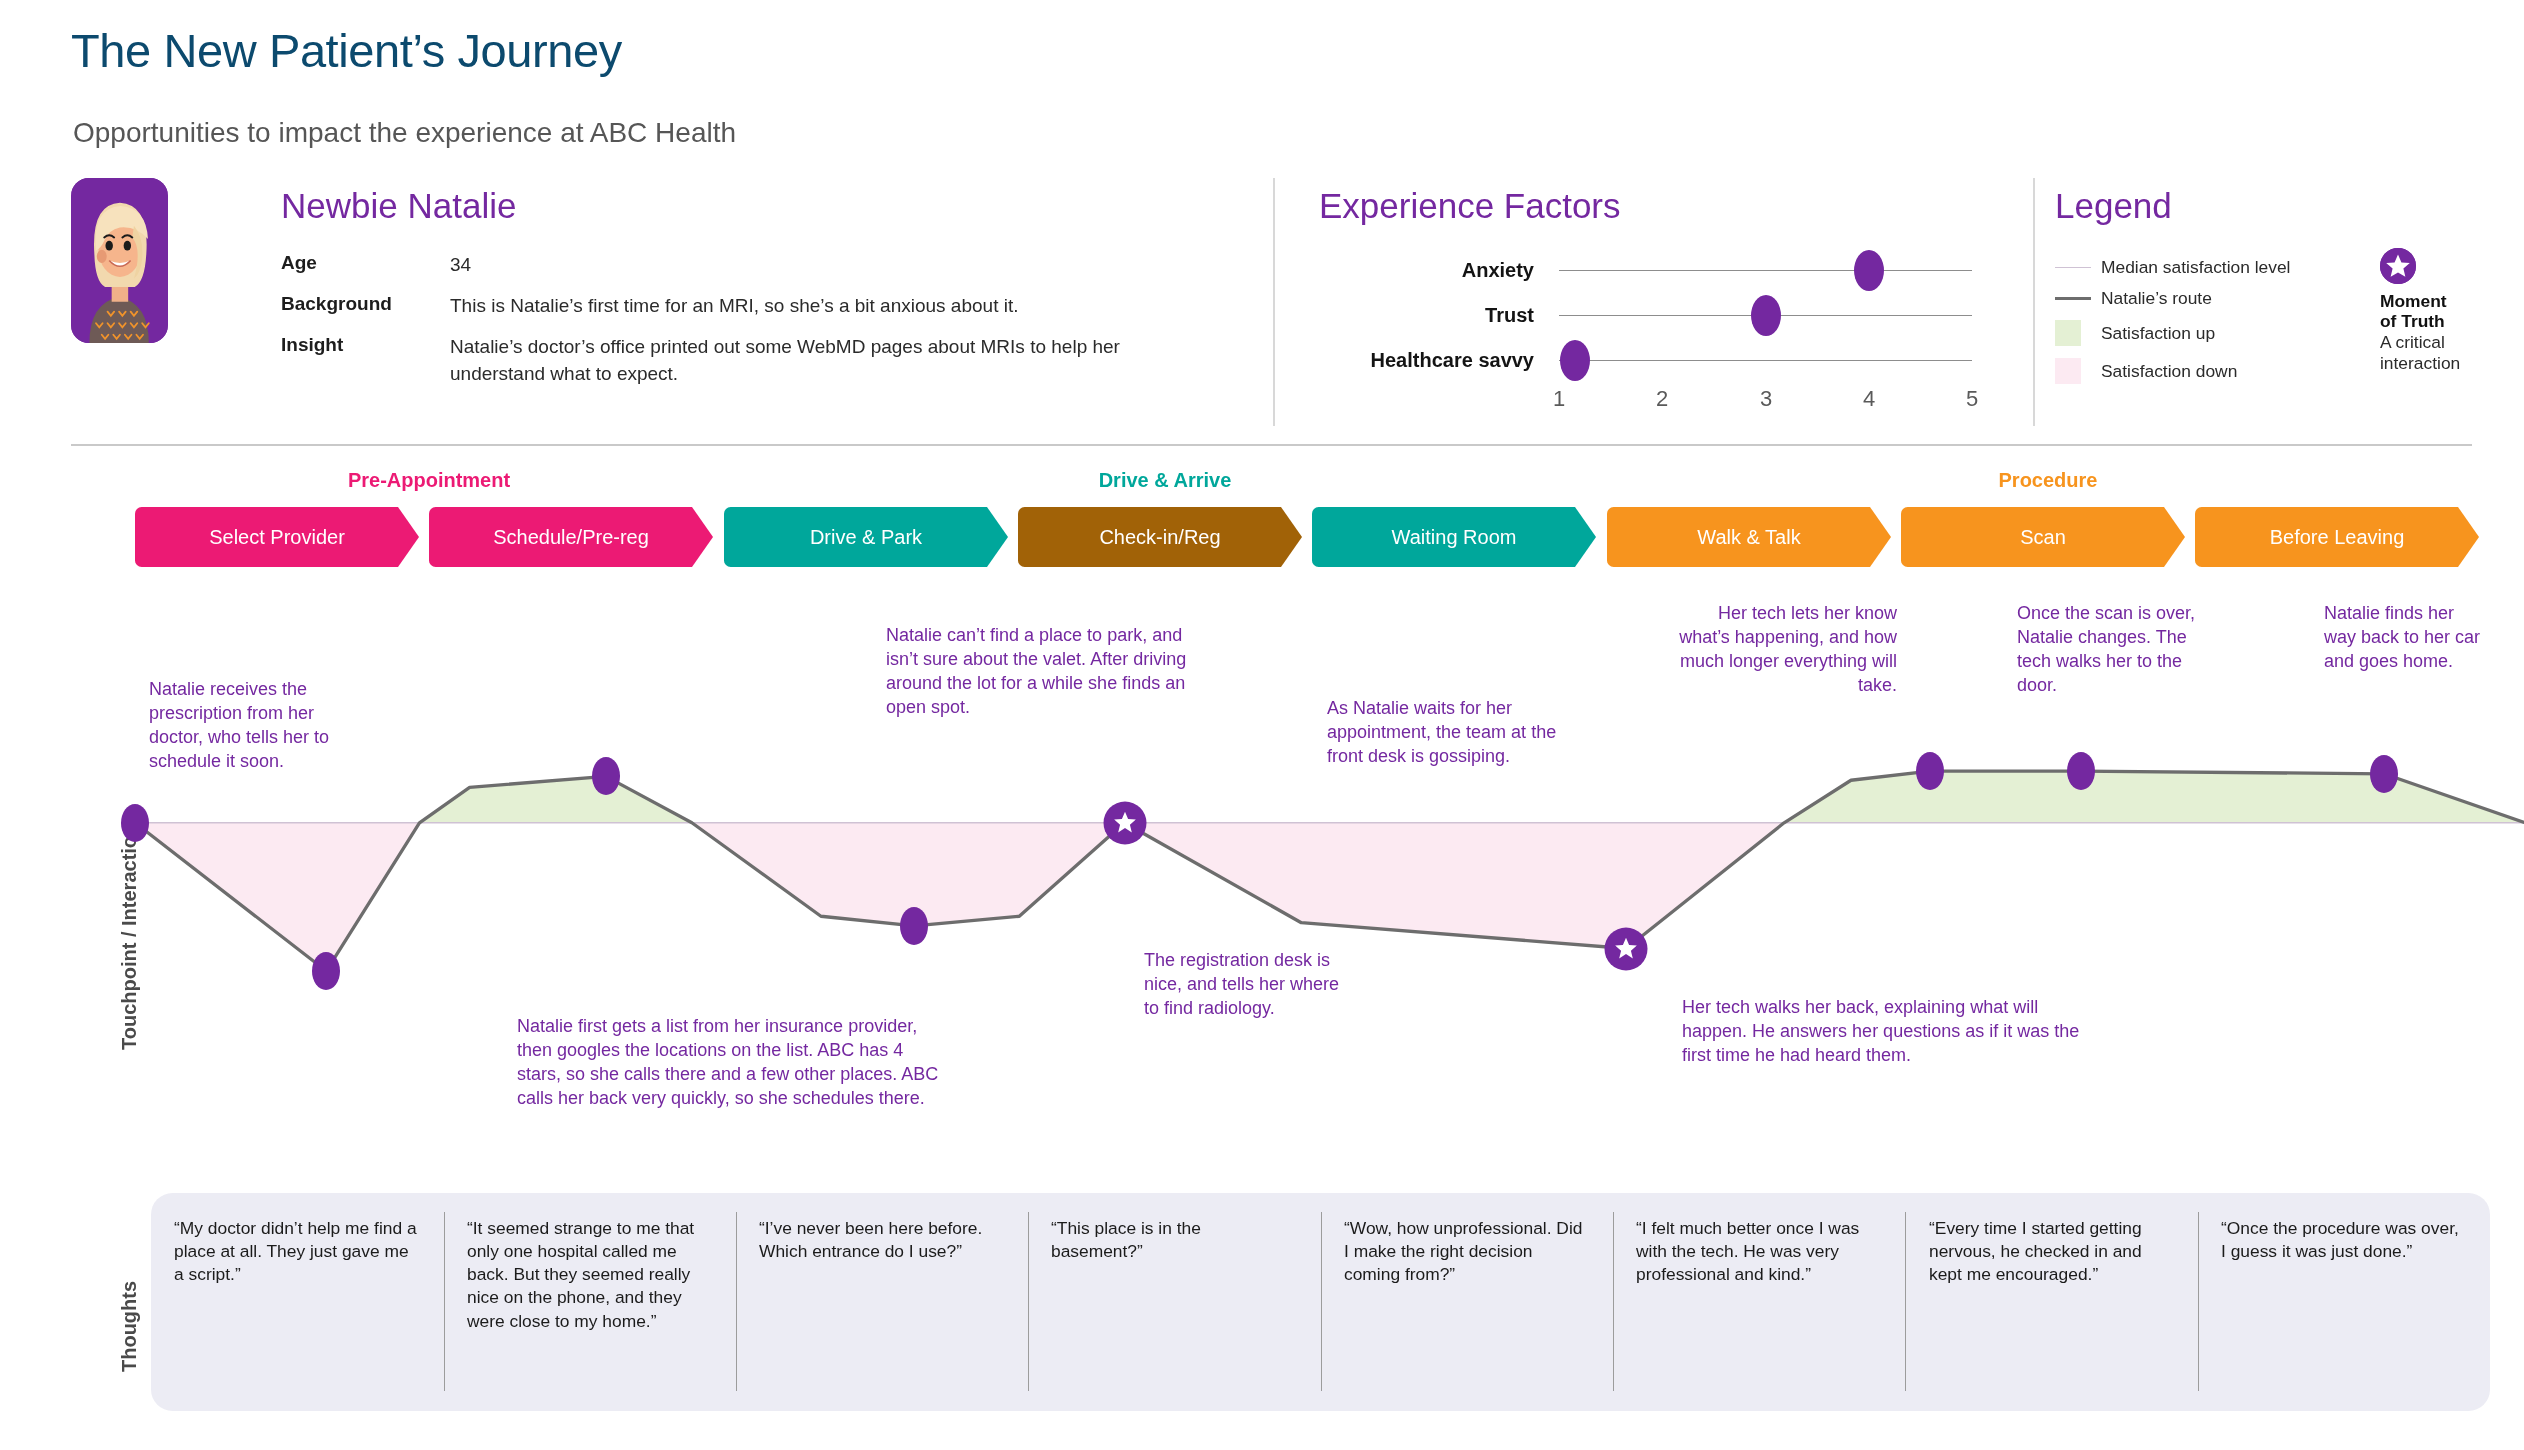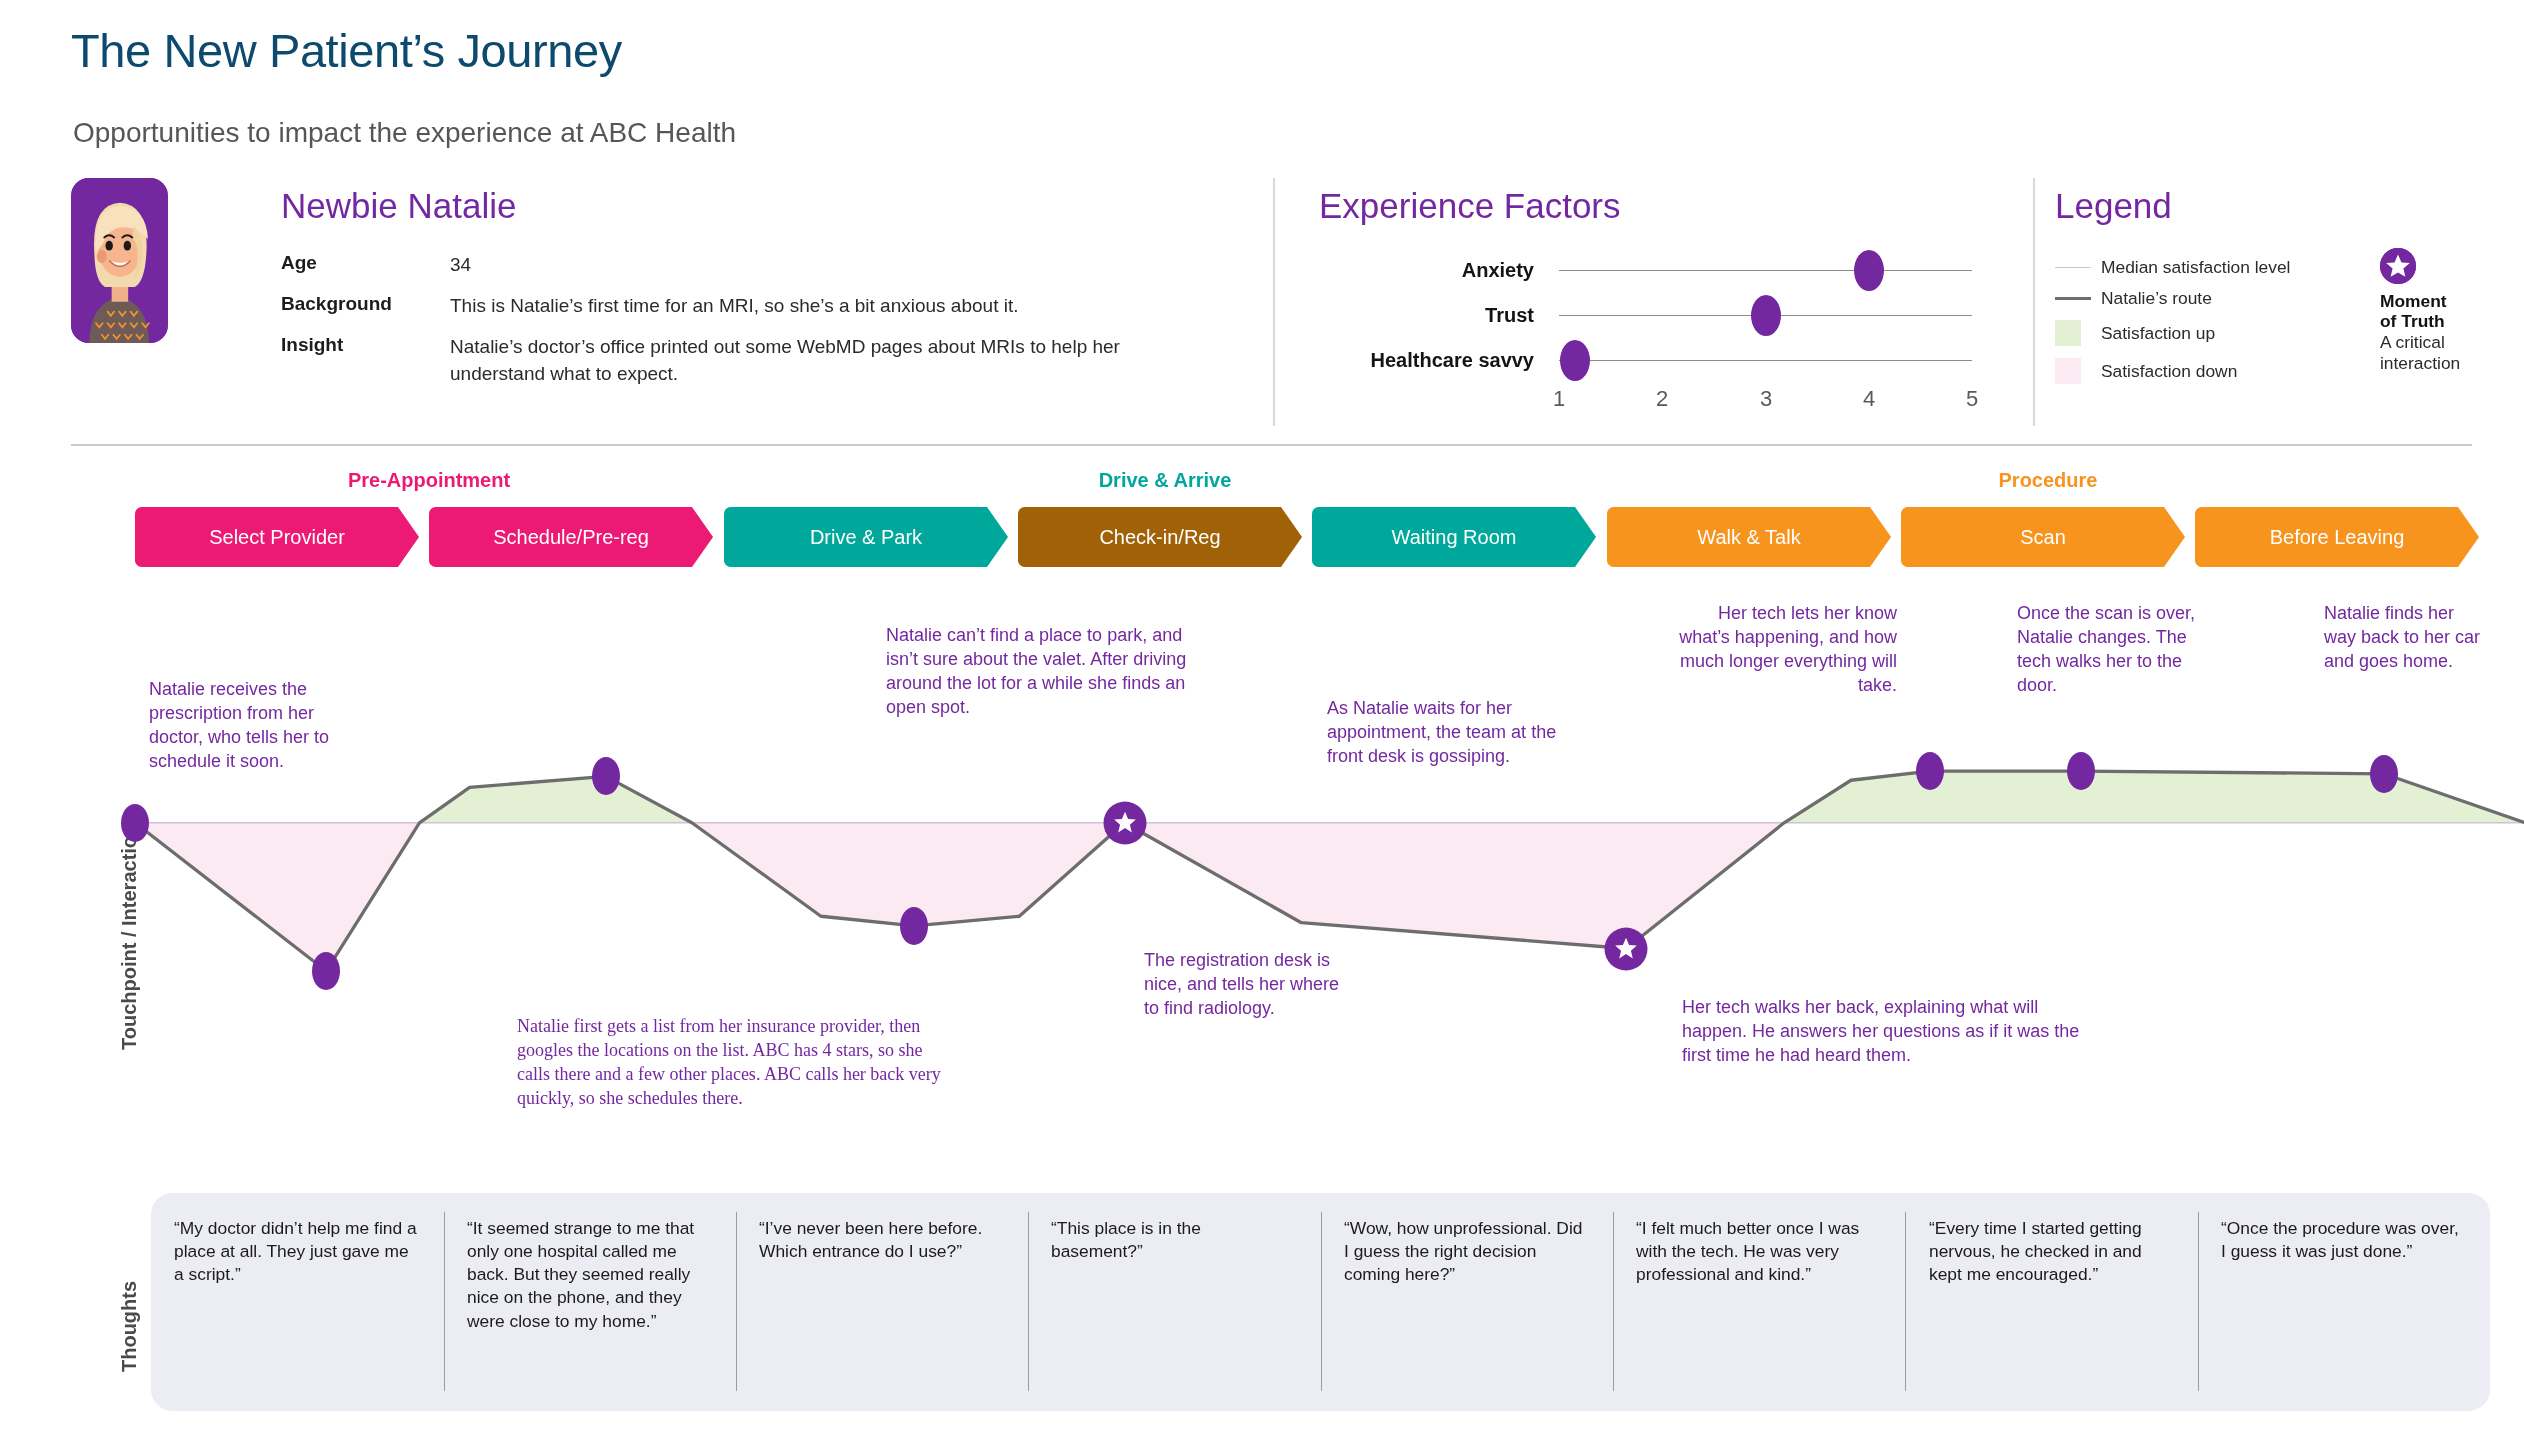--- a/index.html
+++ b/index.html
@@ -290,21 +290,21 @@
           <path d="M15 1.5 L18.7 10.3 L28 10.9 L20.9 17 L23.2 26.4 L15 21.1 L6.8 26.4 L9.1 17 L2 10.9 L11.3 10.3 Z" fill="#ffffff"></path>
         </svg>
       </div>
       <div class="dot" style="left: 1795px; top: 192px;"></div>
       <div class="dot" style="left: 1946px; top: 192px;"></div>
       <div class="dot" style="left: 2249px; top: 195px;"></div>
     </div>
 </div>
 <div id="journey-notes">
     <div class="note abs" style="left: 149px; top: 678px; width: 223px;">Natalie receives the prescription from her doctor, who tells her to schedule it soon.</div>
-    <div class="note abs" style="left: 517px; top: 1015px; width: 430px; font-family: Liberation Serif, serif;">Natalie first gets a list from her insurance provider, then googles the locations on the list. ABC has 4 stars, so she calls there and a few other places. ABC calls her back very quickly, so she schedules there.</div>
+    <div class="note abs" style="left: 517px; top: 1015px; width: 430px;">Natalie first gets a list from her insurance provider, then googles the locations on the list. ABC has 4 stars, so she calls there and a few other places. ABC calls her back very quickly, so she schedules there.</div>
     <div class="note abs" style="left: 886px; top: 624px; width: 314px;">Natalie can’t find a place to park, and isn’t sure about the valet. After driving around the lot for a while she finds an open spot.</div>
     <div class="note abs" style="left: 1144px; top: 949px; width: 215px;">The registration desk is nice, and tells her where to find radiology.</div>
     <div class="note abs" style="left: 1327px; top: 697px; width: 248px;">As Natalie waits for her appointment, the team at the front desk is gossiping.</div>
     <div class="note abs" style="left: 1682px; top: 996px; width: 413px;">Her tech walks her back, explaining what will happen. He answers her questions as if it was the first time he had heard them.</div>
     <div class="note abs right-al" style="left: 1676px; top: 602px; width: 221px;">Her tech lets her know what’s happening, and how much longer everything will take.</div>
     <div class="note abs" style="left: 2017px; top: 602px; width: 207px;">Once the scan is over, Natalie changes. The tech walks her to the door.</div>
     <div class="note abs" style="left: 2324px; top: 602px; width: 157px;">Natalie finds her way back to her car and goes home.</div>
   </div>
 
 <div class="abs" id="axis-label-thoughts">
@@ -312,21 +312,21 @@
 </div>
 <div class="abs" id="thoughts-panel"></div>
 <div id="thoughts-cells">
     <div class="thought-cell" style="left: 174px; width: 244px;">“My doctor didn’t help me find a place at all. They just gave me a script.”</div>
     <div class="thought-cell" style="left: 467px; width: 244px;">“It seemed strange to me that only one hospital called me back. But they seemed really nice on the phone, and they were close to my home.”</div>
     <div class="thought-sep" style="left: 444px;"></div>
     <div class="thought-cell" style="left: 759px; width: 244px;">“I’ve never been here before. Which entrance do I use?”</div>
     <div class="thought-sep" style="left: 736px;"></div>
     <div class="thought-cell" style="left: 1051px; width: 244px;">“This place is in the basement?”</div>
     <div class="thought-sep" style="left: 1028px;"></div>
-    <div class="thought-cell" style="left: 1344px; width: 244px;">“Wow, how unprofessional. Did I guess the right decision coming here?”</div>
+    <div class="thought-cell" style="left: 1344px; width: 244px;">“Wow, how unprofessional. Did I make the right decision coming from?”</div>
     <div class="thought-sep" style="left: 1321px;"></div>
     <div class="thought-cell" style="left: 1636px; width: 244px;">“I felt much better once I was with the tech. He was very professional and kind.”</div>
     <div class="thought-sep" style="left: 1613px;"></div>
     <div class="thought-cell" style="left: 1929px; width: 244px;">“Every time I started getting nervous, he checked in and kept me encouraged.”</div>
     <div class="thought-sep" style="left: 1905px;"></div>
     <div class="thought-cell" style="left: 2221px; width: 244px;">“Once the procedure was over, I guess it was just done.”</div>
     <div class="thought-sep" style="left: 2198px;"></div>
   </div>
 
 

